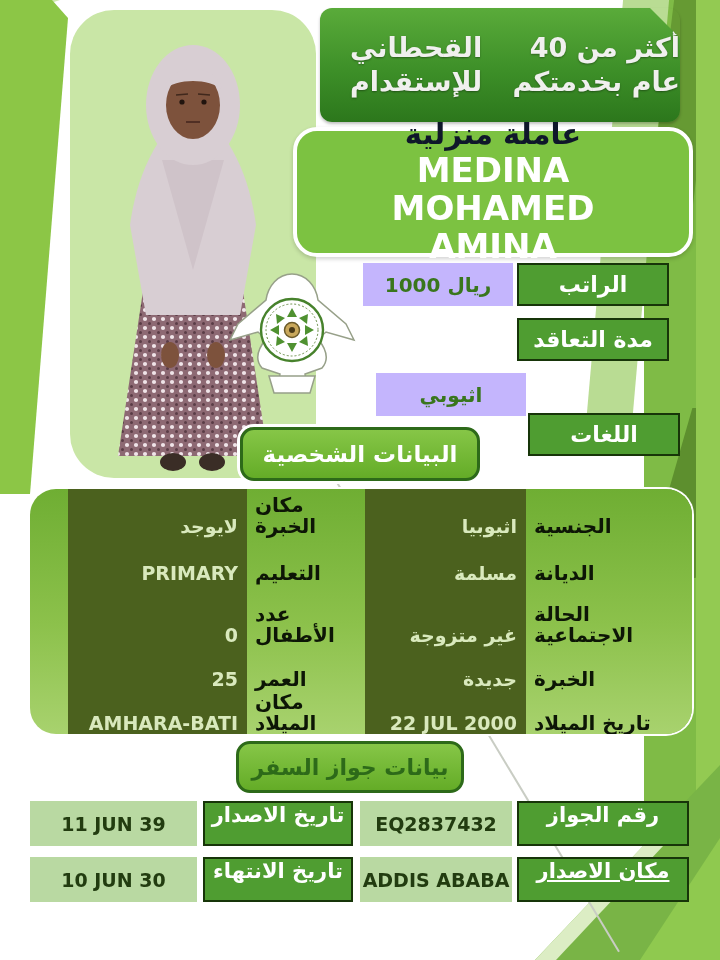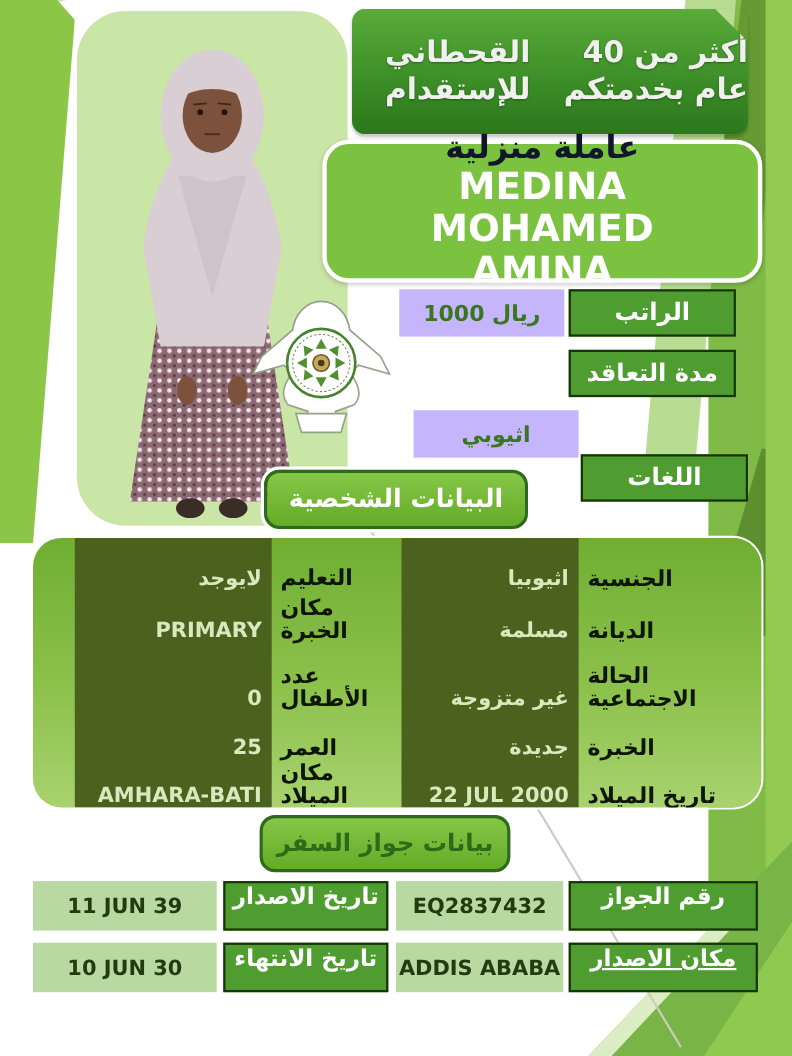--- a/index.html
+++ b/index.html
@@ -192,25 +192,25 @@
           <span>0</span>
         </div>
       <div class="cell r3 tval en">
           <span>25</span>
         </div>
       <div class="cell r4 tval en">
           <span>AMHARA-BATI</span>
         </div>
     </div>
     <div class="pcol col-ll">
+      <div class="cell r0 tlabel">
+          <span class="ar">مكان الخبرة</span>
+        </div>
       <div class="cell r1 tlabel">
           <span class="ar">التعليم</span>
-        </div>
-      <div class="cell r0 tlabel">
-          <span class="ar">مكان الخبرة</span>
         </div>
       <div class="cell r2 tlabel">
           <span class="ar">عدد الأطفال</span>
         </div>
       <div class="cell r3 tlabel">
           <span class="ar">العمر</span>
         </div>
       <div class="cell r4 tlabel">
           <span class="ar">مكان الميلاد</span>
         </div>

